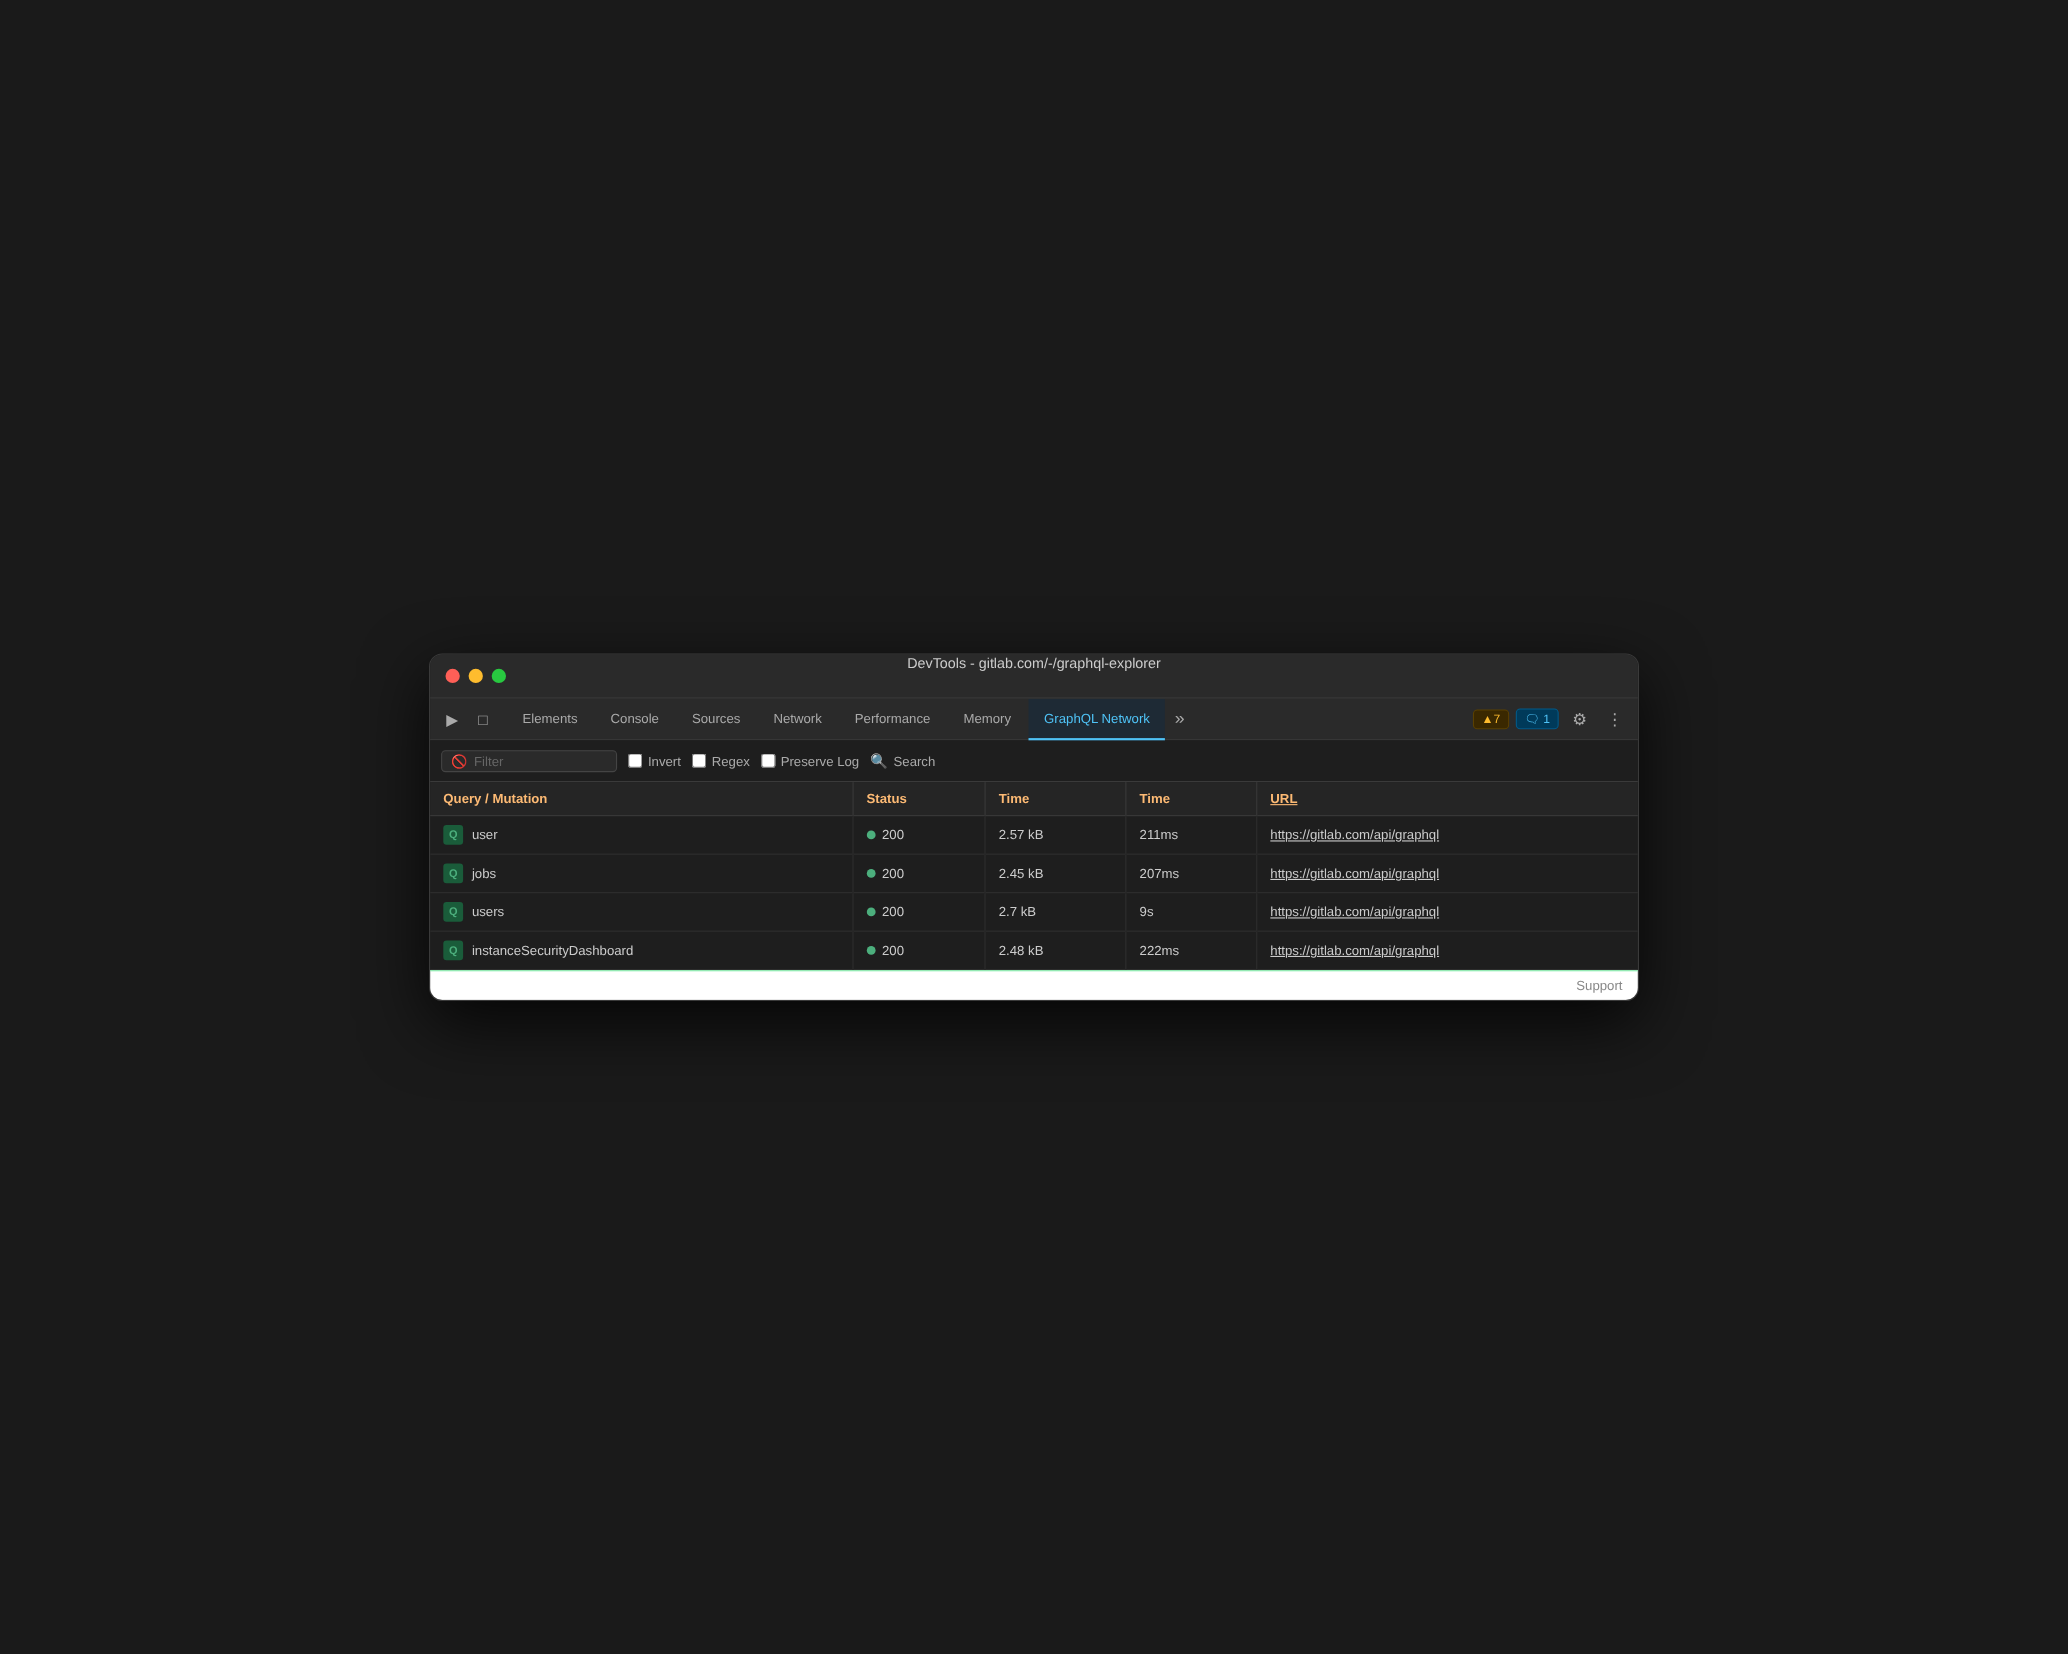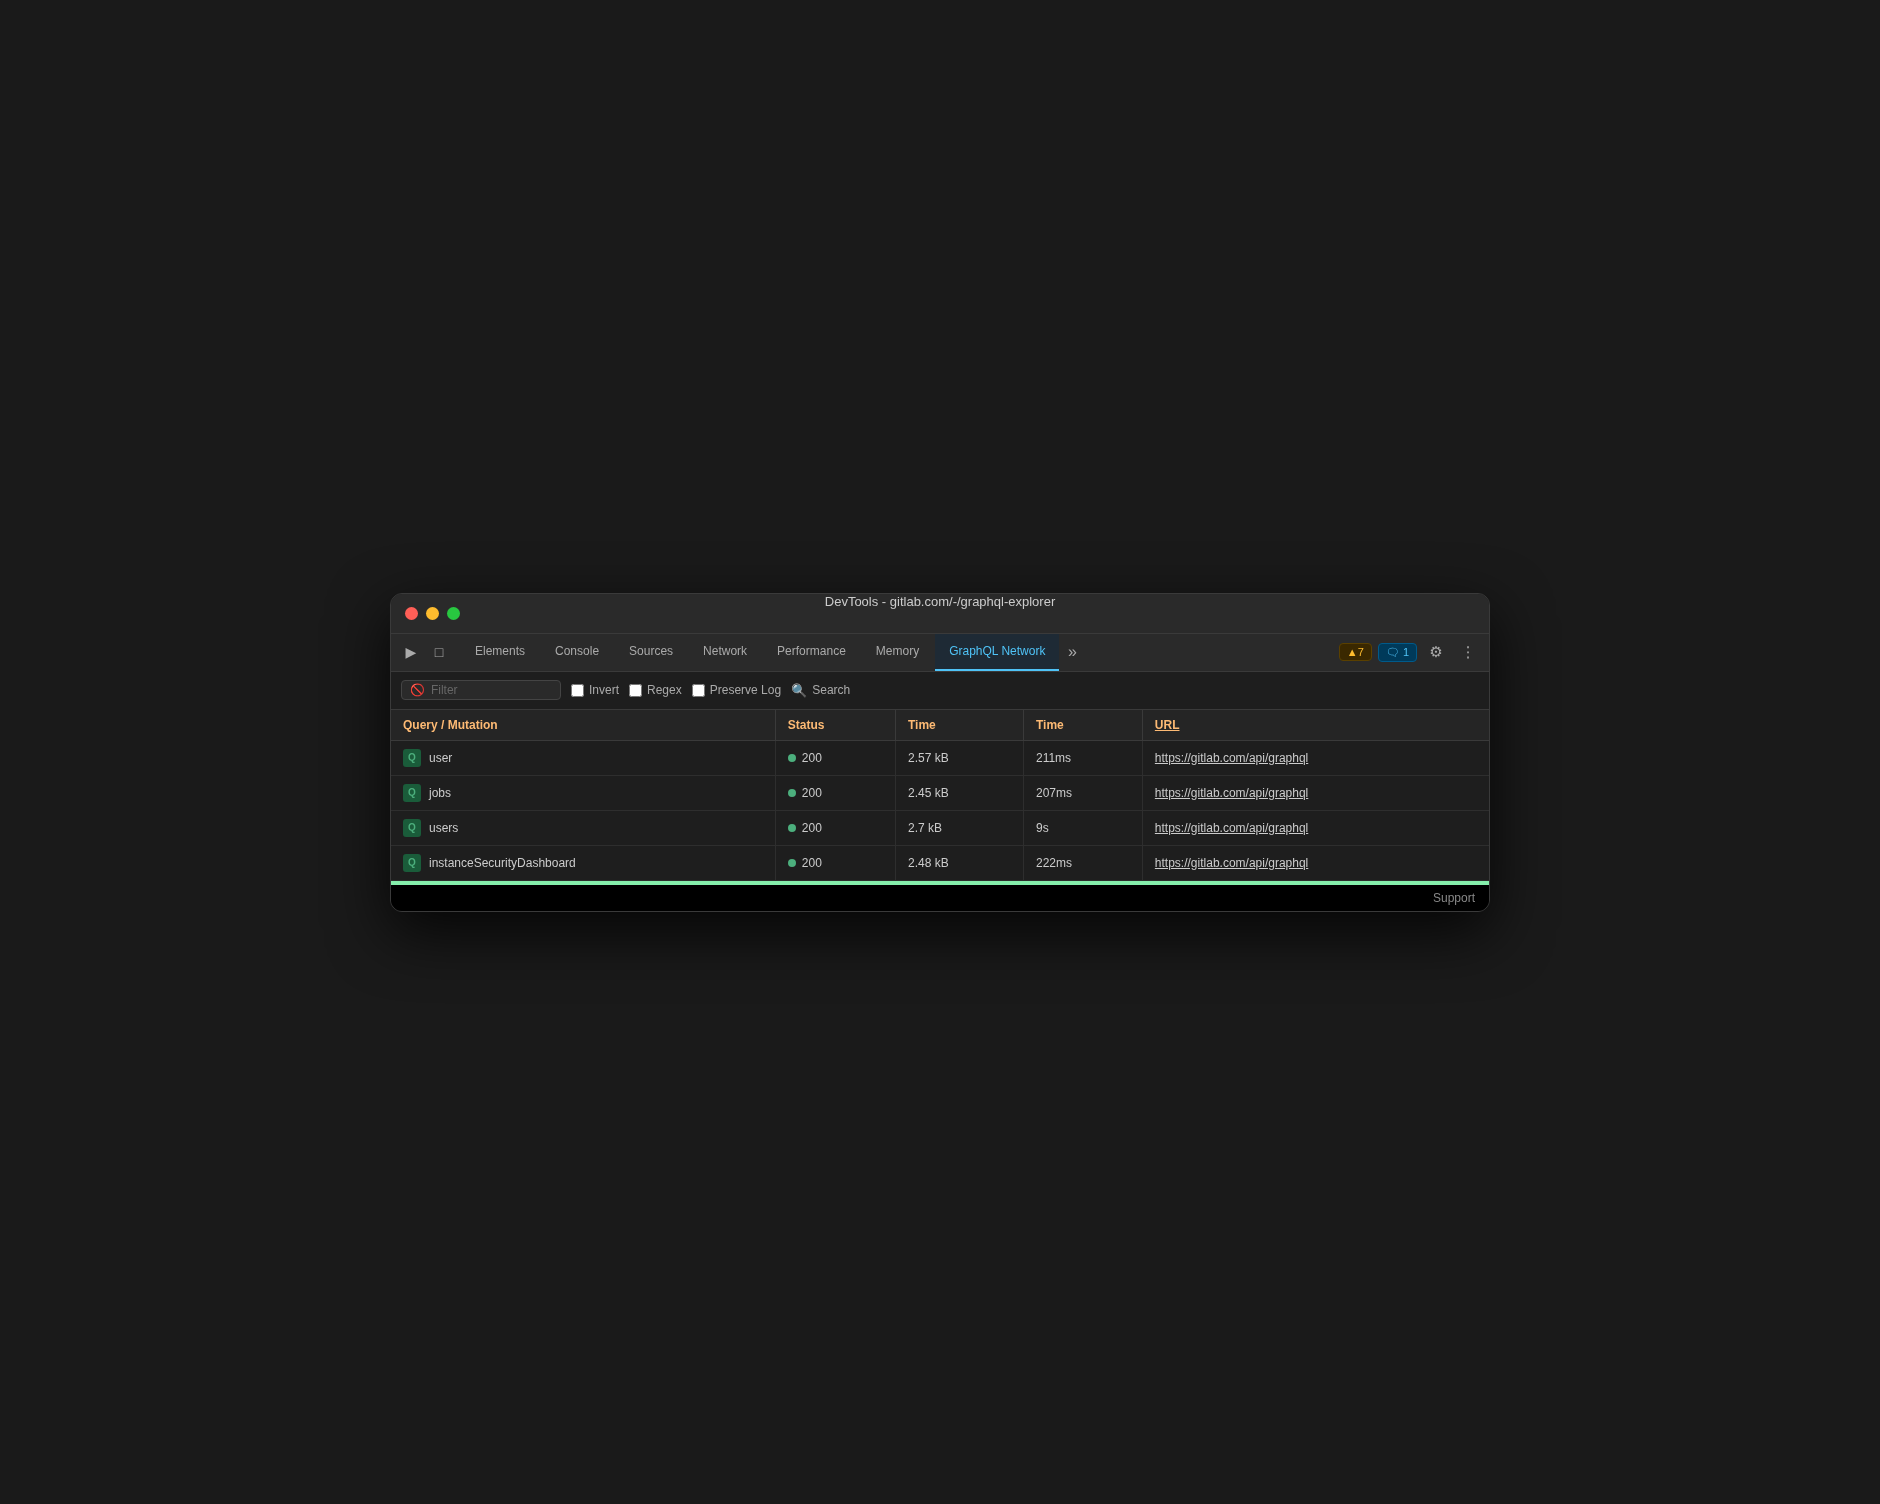--- a/index.html
+++ b/index.html
@@ -239,22 +239,22 @@
       width: 8px;
       height: 8px;
       border-radius: 50%;
       background: #4caf7d;
       flex-shrink: 0;
     }
     .footer {
       display: flex;
       justify-content: flex-end;
       padding: 6px 14px;
-      border-top: 4px solid #86efac;
-      background: #000000;
+      border-top: 1px solid #86efac;
+      background: #ffffff;
     }
     .support-link {
       color: #888;
       font-size: 12px;
       cursor: pointer;
     }
     .more-tabs-btn {
       width: 22px;
       height: 22px;
       display: flex;

